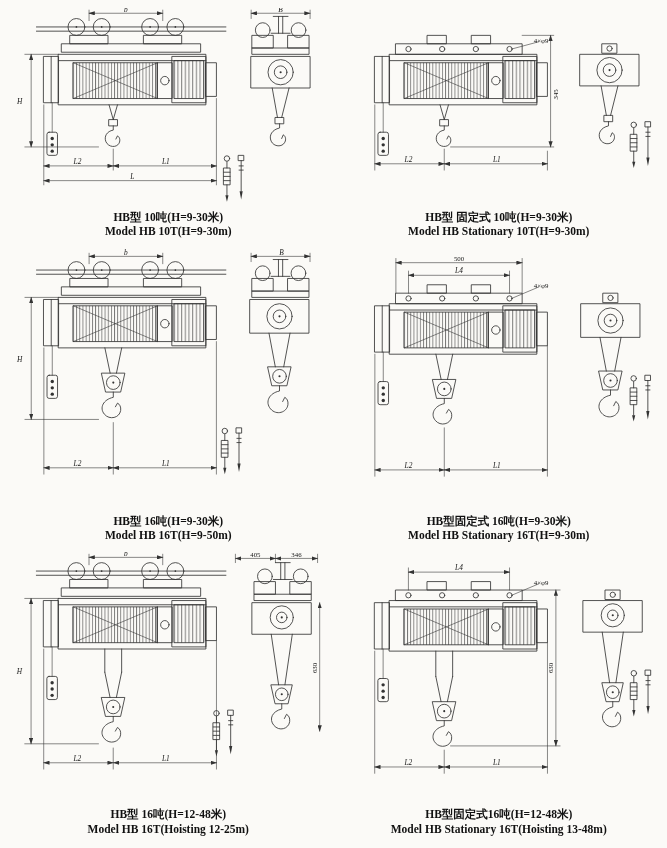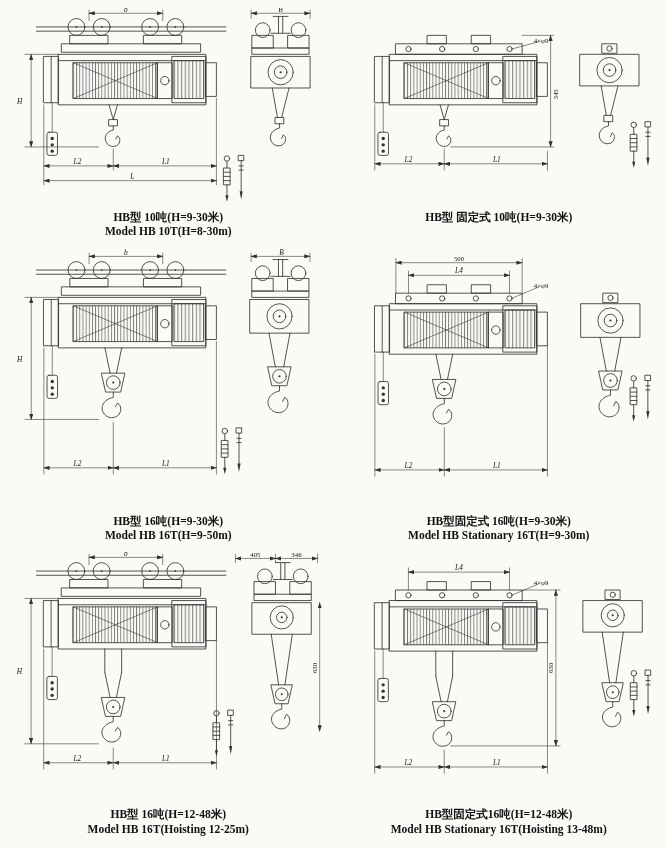--- a/index.html
+++ b/index.html
@@ -201,21 +201,21 @@
           <line class="thin" x1="285" y1="10" x2="285" y2="2"></line>
         <line class="dim" x1="229" y1="5" x2="285" y2="5"></line>
         <text class="lbl" x="257" y="3.5">B</text>
         <use href="#endTrolley" x="222" y="8"></use>
         <use href="#endBody10" x="227" y="46"></use>
       </g>
       <use href="#rodPair" x="202" y="140"></use>
     </svg>
     <figcaption class="cap">
       <div>HB型 10吨(H=9-30米)</div>
-      <div>Model HB 10T(H=8-30m)</div>
+      <div>Model HB 10T(H=9-30m)</div>
     </figcaption>
   </figure>
 
   <figure class="fig r1">
     <svg class="draw" viewBox="0 0 300 190" role="img">
       <g>
         <use href="#lugPlate" x="52" y="26"></use>
         <use href="#hoistBody" x="32" y="44"></use>
         <use href="#hookSimple" x="88" y="92"></use>
       </g>
@@ -236,20 +236,21 @@
       </g>
       <g>
         <rect x="248" y="34" width="14" height="9"></rect>
         <circle cx="255" cy="38.5" r="2.5"></circle>
         <use href="#endBody10" x="225" y="44"></use>
       </g>
       <use href="#rodPair" x="274" y="108"></use>
     </svg>
     <figcaption class="cap">
       <div>HB型 固定式 10吨(H=9-30米)</div>
+      <div>Model HB Stationary 10T(H=9-30m)</div>
     </figcaption>
   </figure>
 
   <figure class="fig r2">
     <svg class="draw" viewBox="0 0 300 250" role="img">
       <g>
         <use href="#beamTrolley" x="25" y="10"></use>
         <use href="#hoistBody" x="32" y="46"></use>
         <use href="#hookBlock" x="84" y="94"></use>
       </g>

